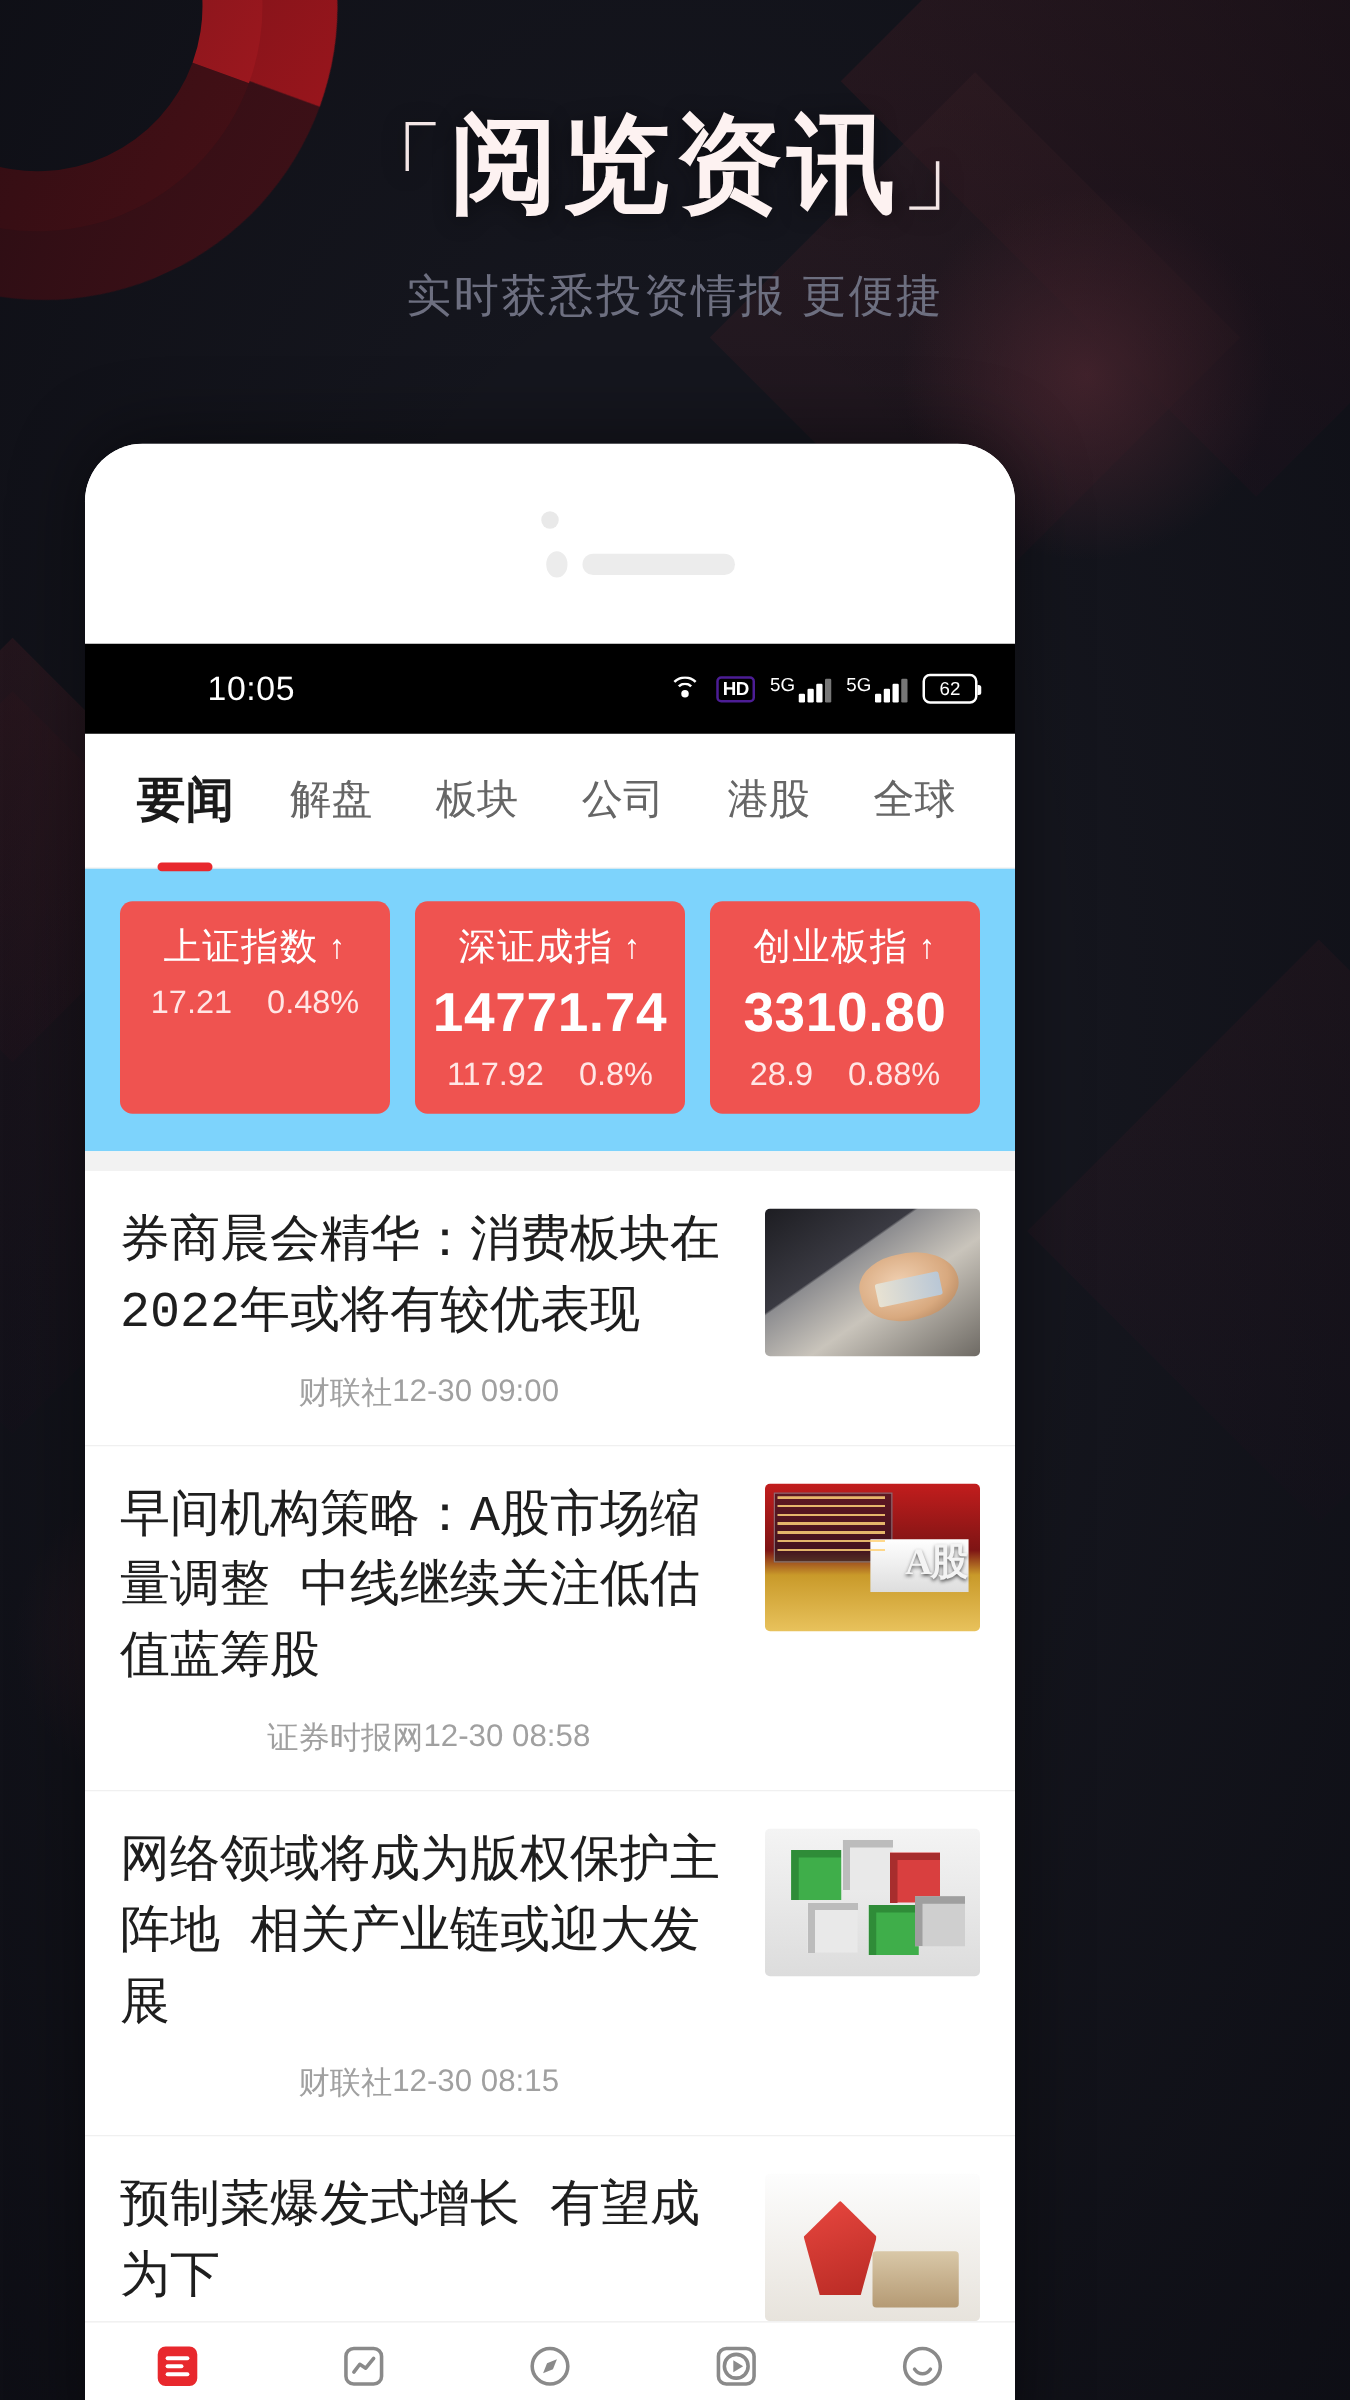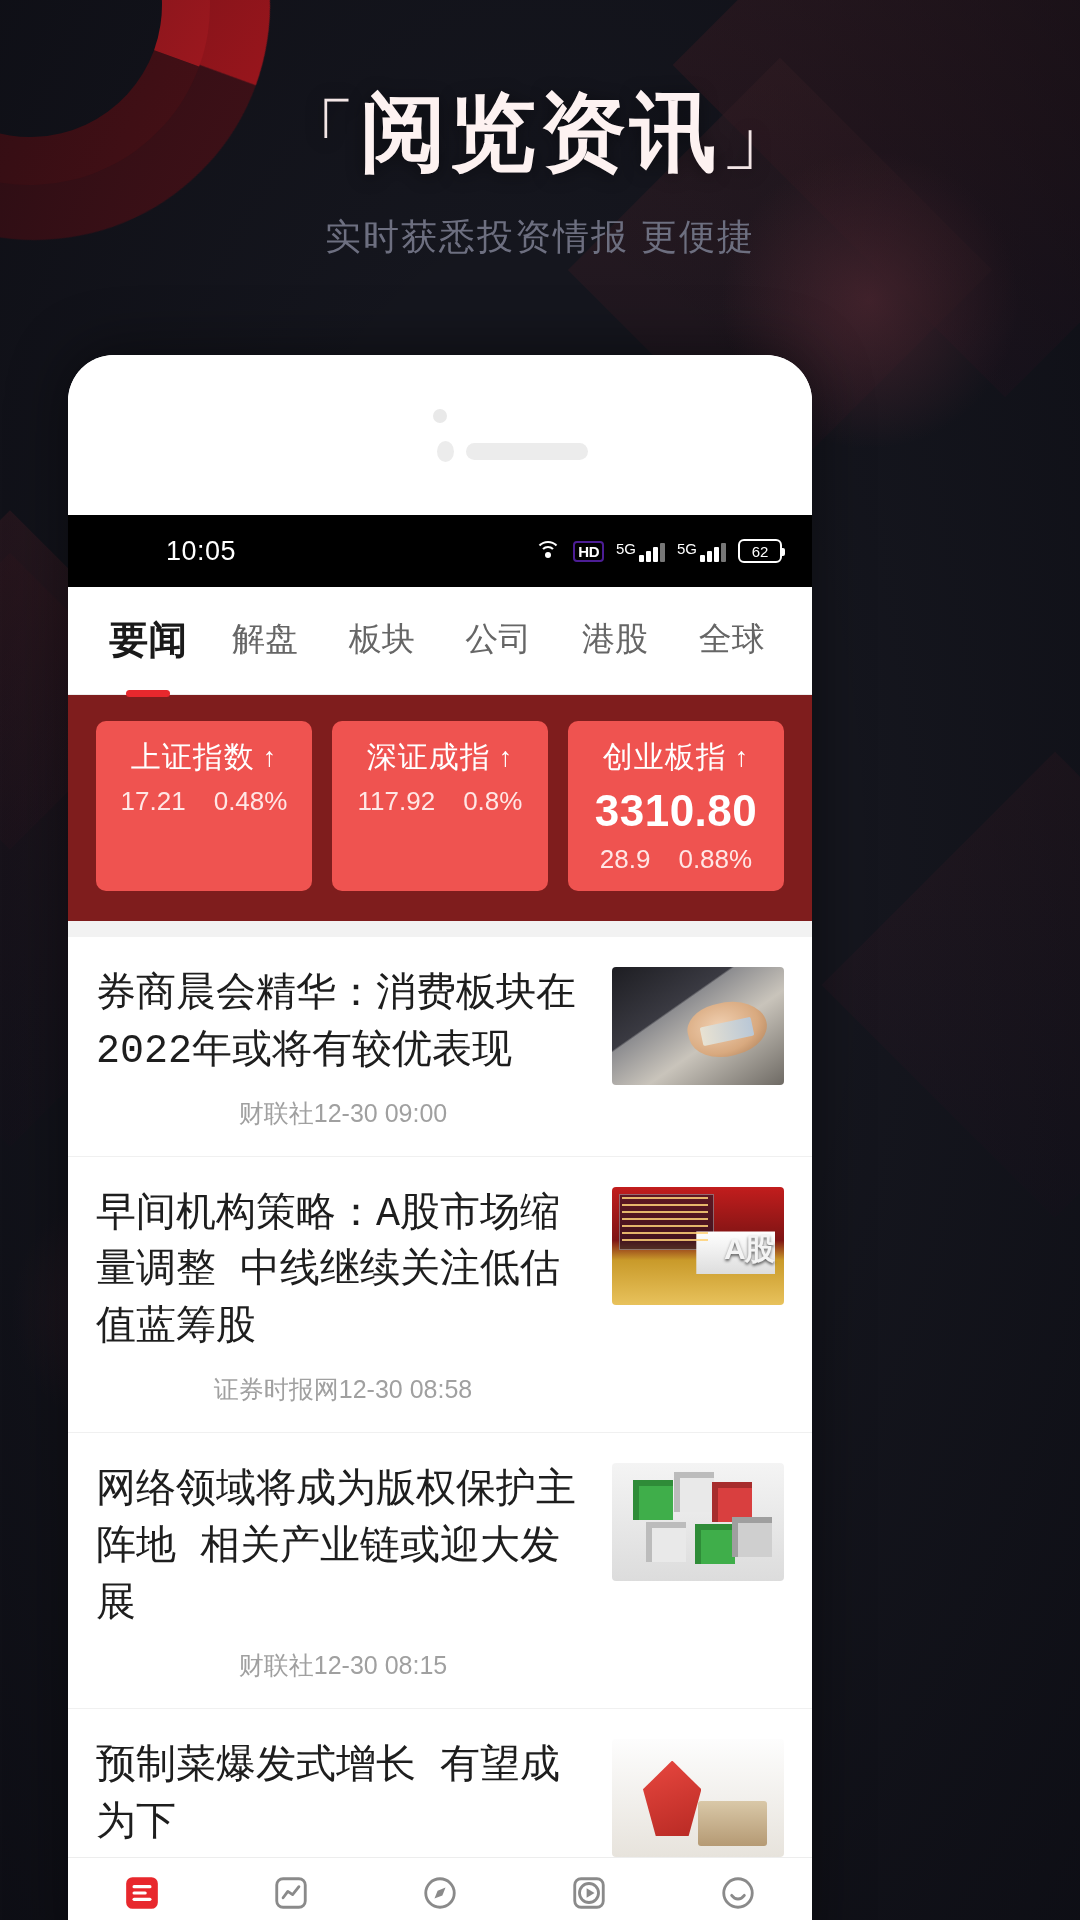--- a/index.html
+++ b/index.html
@@ -112,21 +112,21 @@
           padding: 0 22px; border-bottom: 1px solid #ededed; }
   .tab { flex: 1; text-align:center; font-size: 33px; color:#666; position:relative;
          padding-bottom: 2px; }
   .tab.active { color:#1a1a1a; font-size: 39px; font-weight: 600; }
   .tab.active .underline {
     position:absolute; left:50%; transform: translateX(-50%);
     bottom: -28px; width: 44px; height: 7px; border-radius: 4px; background:#e8282d;
   }
 
   
-  #indexes { background:#7f1d1d; display:flex; gap: 20px; padding: 26px 28px 30px 28px; }
+  #indexes { background:#7dd3fc; display:flex; gap: 20px; padding: 26px 28px 30px 28px; }
   .idx-card {
     flex:1; background:#ef5350; border-radius: 10px; color:#fff;
     padding: 16px 10px 16px; text-align:center;
   }
   .idx-name { font-size: 30px; letter-spacing:1px; display:flex; align-items:center;
               justify-content:center; gap: 8px; }
   .idx-arrow { font-size: 27px; line-height:1; }
   .idx-val { font-size: 44px; font-weight: 700; margin-top: 8px; letter-spacing:.5px; }
   .idx-chg { font-size: 26px; margin-top: 8px; display:flex; justify-content:center; gap: 28px;
              color: #ffe6e5; }
@@ -135,21 +135,21 @@
 
   
   #news { background:#fff; }
   .news-item { display:flex; padding: 30px 28px 26px; border-bottom: 1px solid #f0f0f0;
                gap: 22px; align-items:flex-start; }
   .news-text { flex:1; min-width:0; }
   .news-title { font-size: 40px; line-height: 1.42; color:#1e1e1e;font-family:Liberation Mono, monospace; }
   .news-meta { display:flex; justify-content:center; align-items:center;
                margin-top: 16px; font-size: 25px; color:#a0a0a0; }
   .news-thumb { width: 172px; height: 118px; border-radius: 4px; flex: none;
-                overflow:hidden; position:relative; background:#cfcfcf; }
+                overflow:hidden; position:relative; background:#cfcfcf;font-family:Liberation Serif, serif; }
 
   
   .th1 { background: linear-gradient(145deg,#1d1d22 0%,#3a3a42 35%,#8d8d90 36%, #c9c4bb 60%, #6e6a64 100%); }
   .th1::before{ content:""; position:absolute; left:44%; top:30%; width:46%; height:46%;
      background: radial-gradient(ellipse at 40% 40%, #f0cfb0 0%, #d8a97f 60%, #a87b55 100%);
      border-radius: 40% 55% 45% 50%; transform: rotate(-15deg); }
   .th1::after{ content:""; position:absolute; left:52%; top:47%; width:30%; height:16%;
      background: linear-gradient(90deg,#e8e2d2,#b9c7d6); border-radius:2px; transform: rotate(-12deg);}
   .th2 { background: linear-gradient(180deg,#c21d1d 0%,#7e1414 45%,#c99a2a 62%, #e8c25c 100%); }
   .th2::before{ content:""; position:absolute; left:4%; top:6%; width:54%; height:46%;
@@ -272,20 +272,21 @@
       <div class="idx-chg">
         <span>17.21</span>
         <span>0.48%</span>
       </div>
     </div>
     <div class="idx-card">
       <div class="idx-name">
         <span>深证成指</span>
         <span class="idx-arrow">↑</span>
       </div>
+      <div class="idx-val">14771.74</div>
       <div class="idx-chg">
         <span>117.92</span>
         <span>0.8%</span>
       </div>
     </div>
     <div class="idx-card">
       <div class="idx-name">
         <span>创业板指</span>
         <span class="idx-arrow">↑</span>
       </div>

